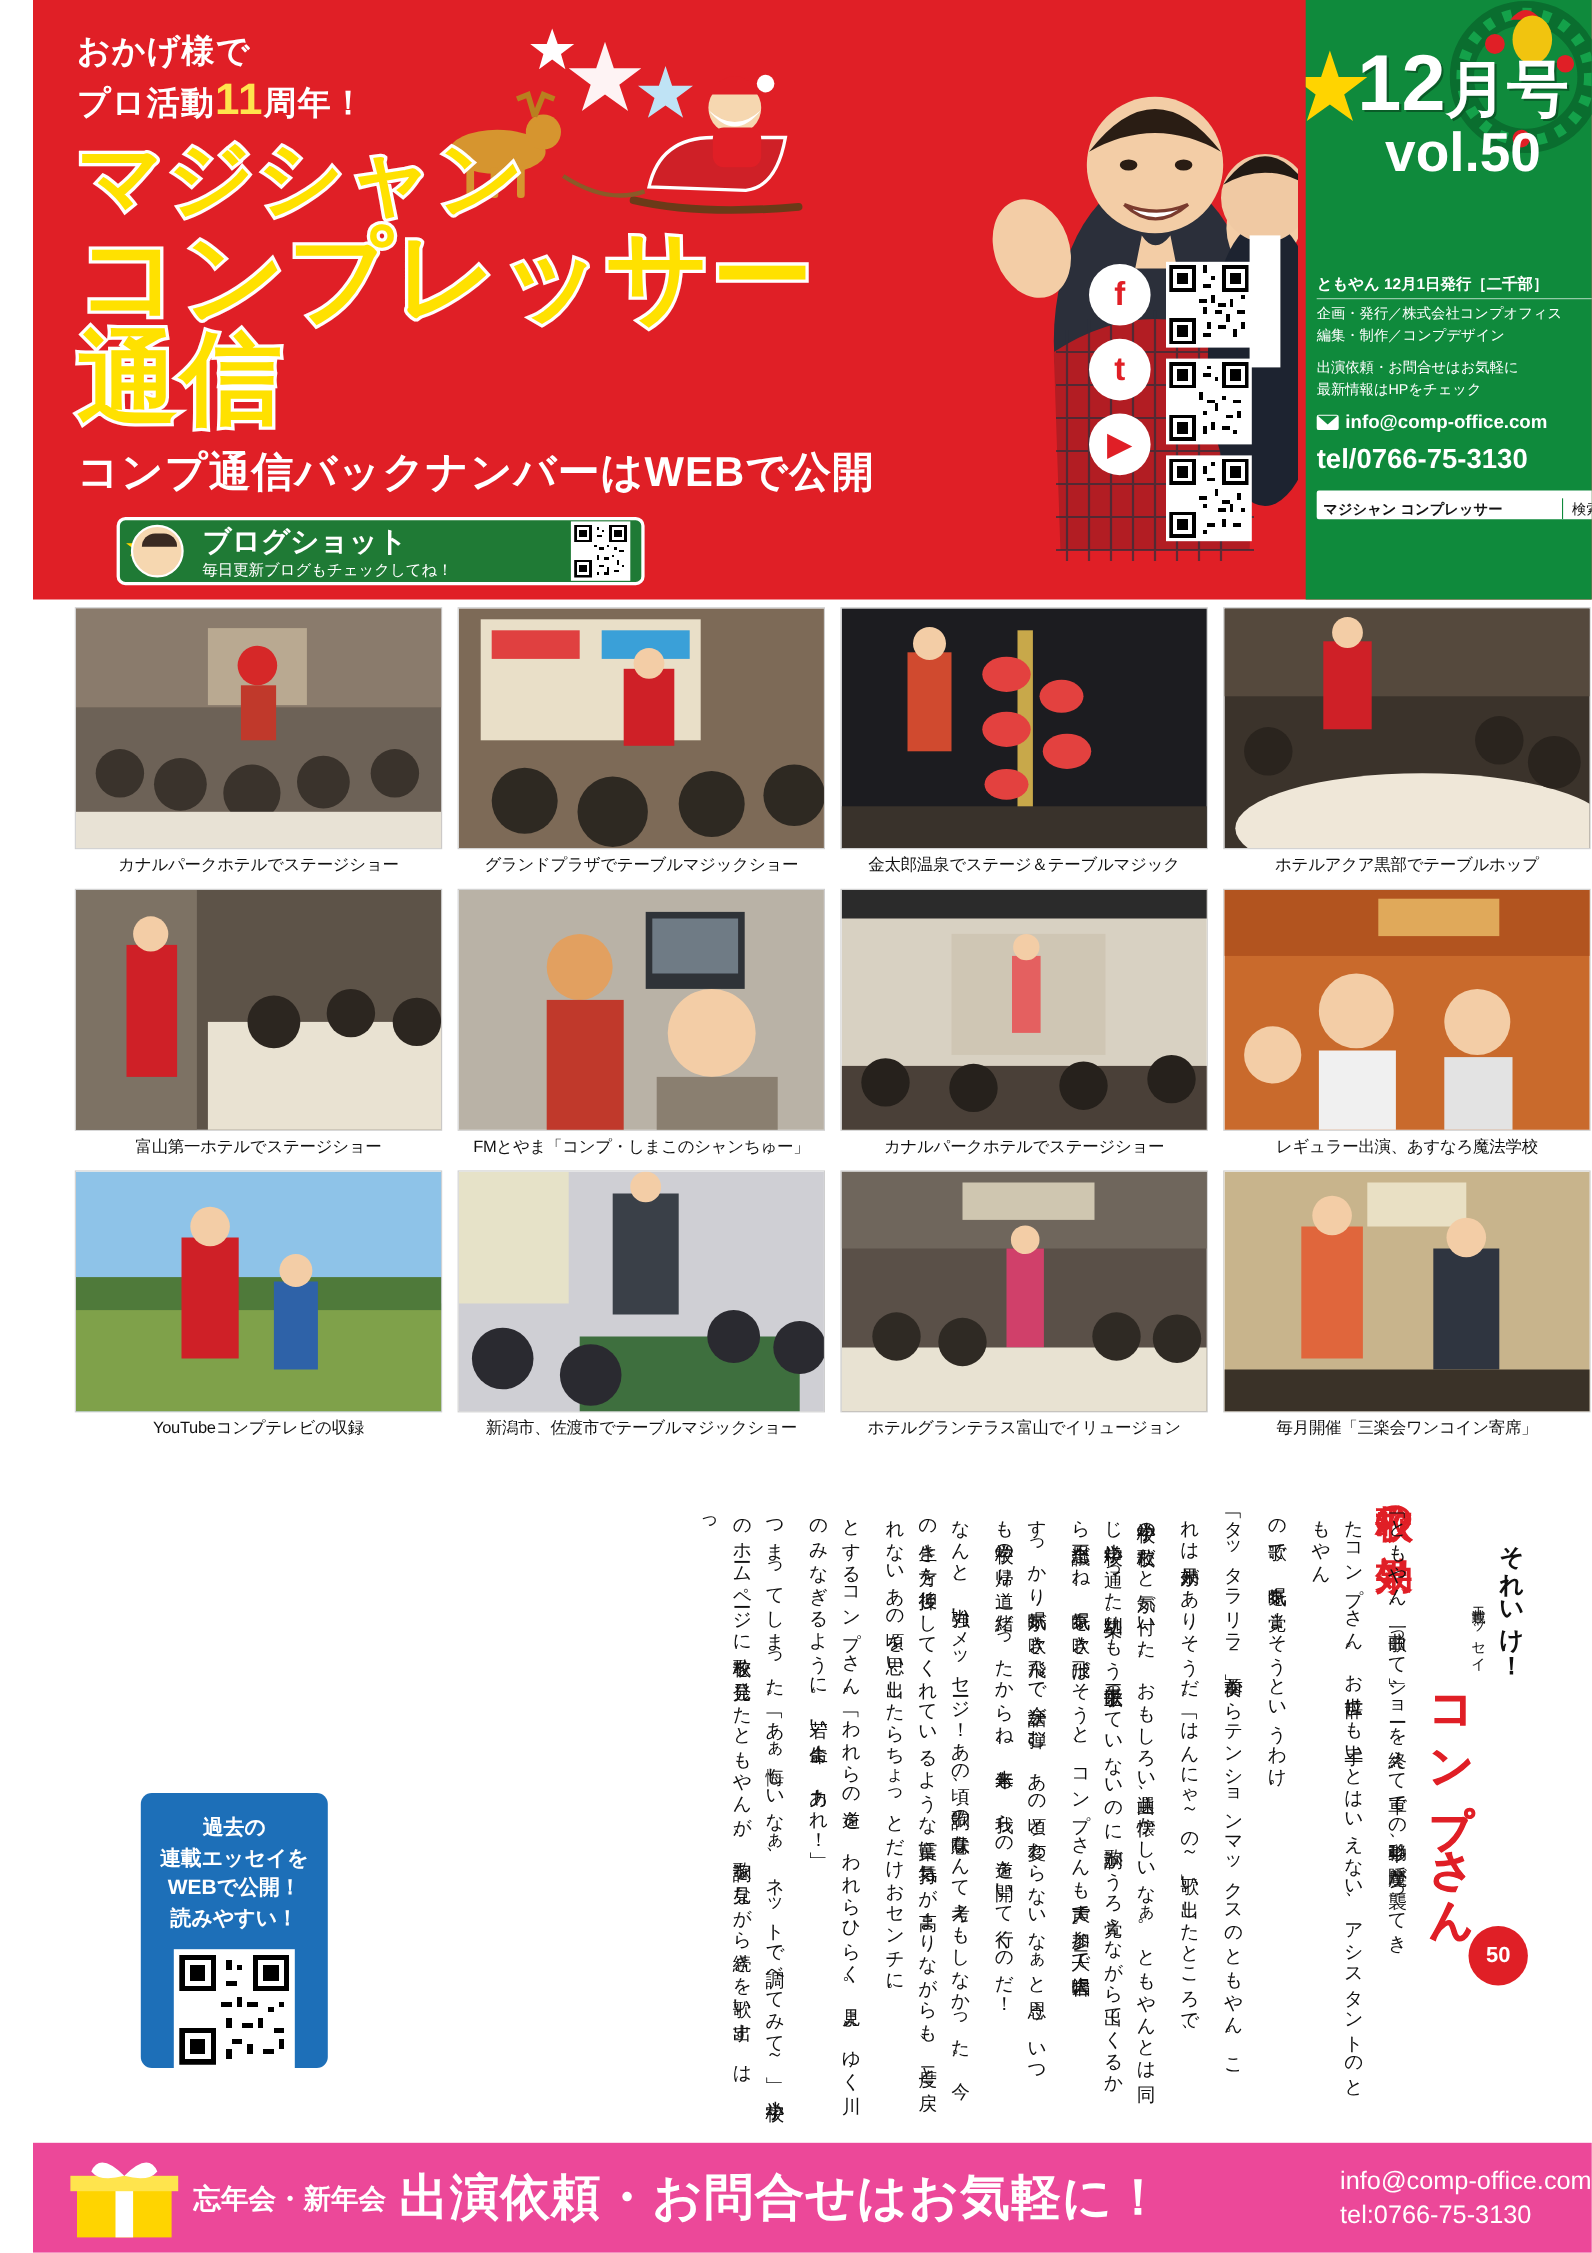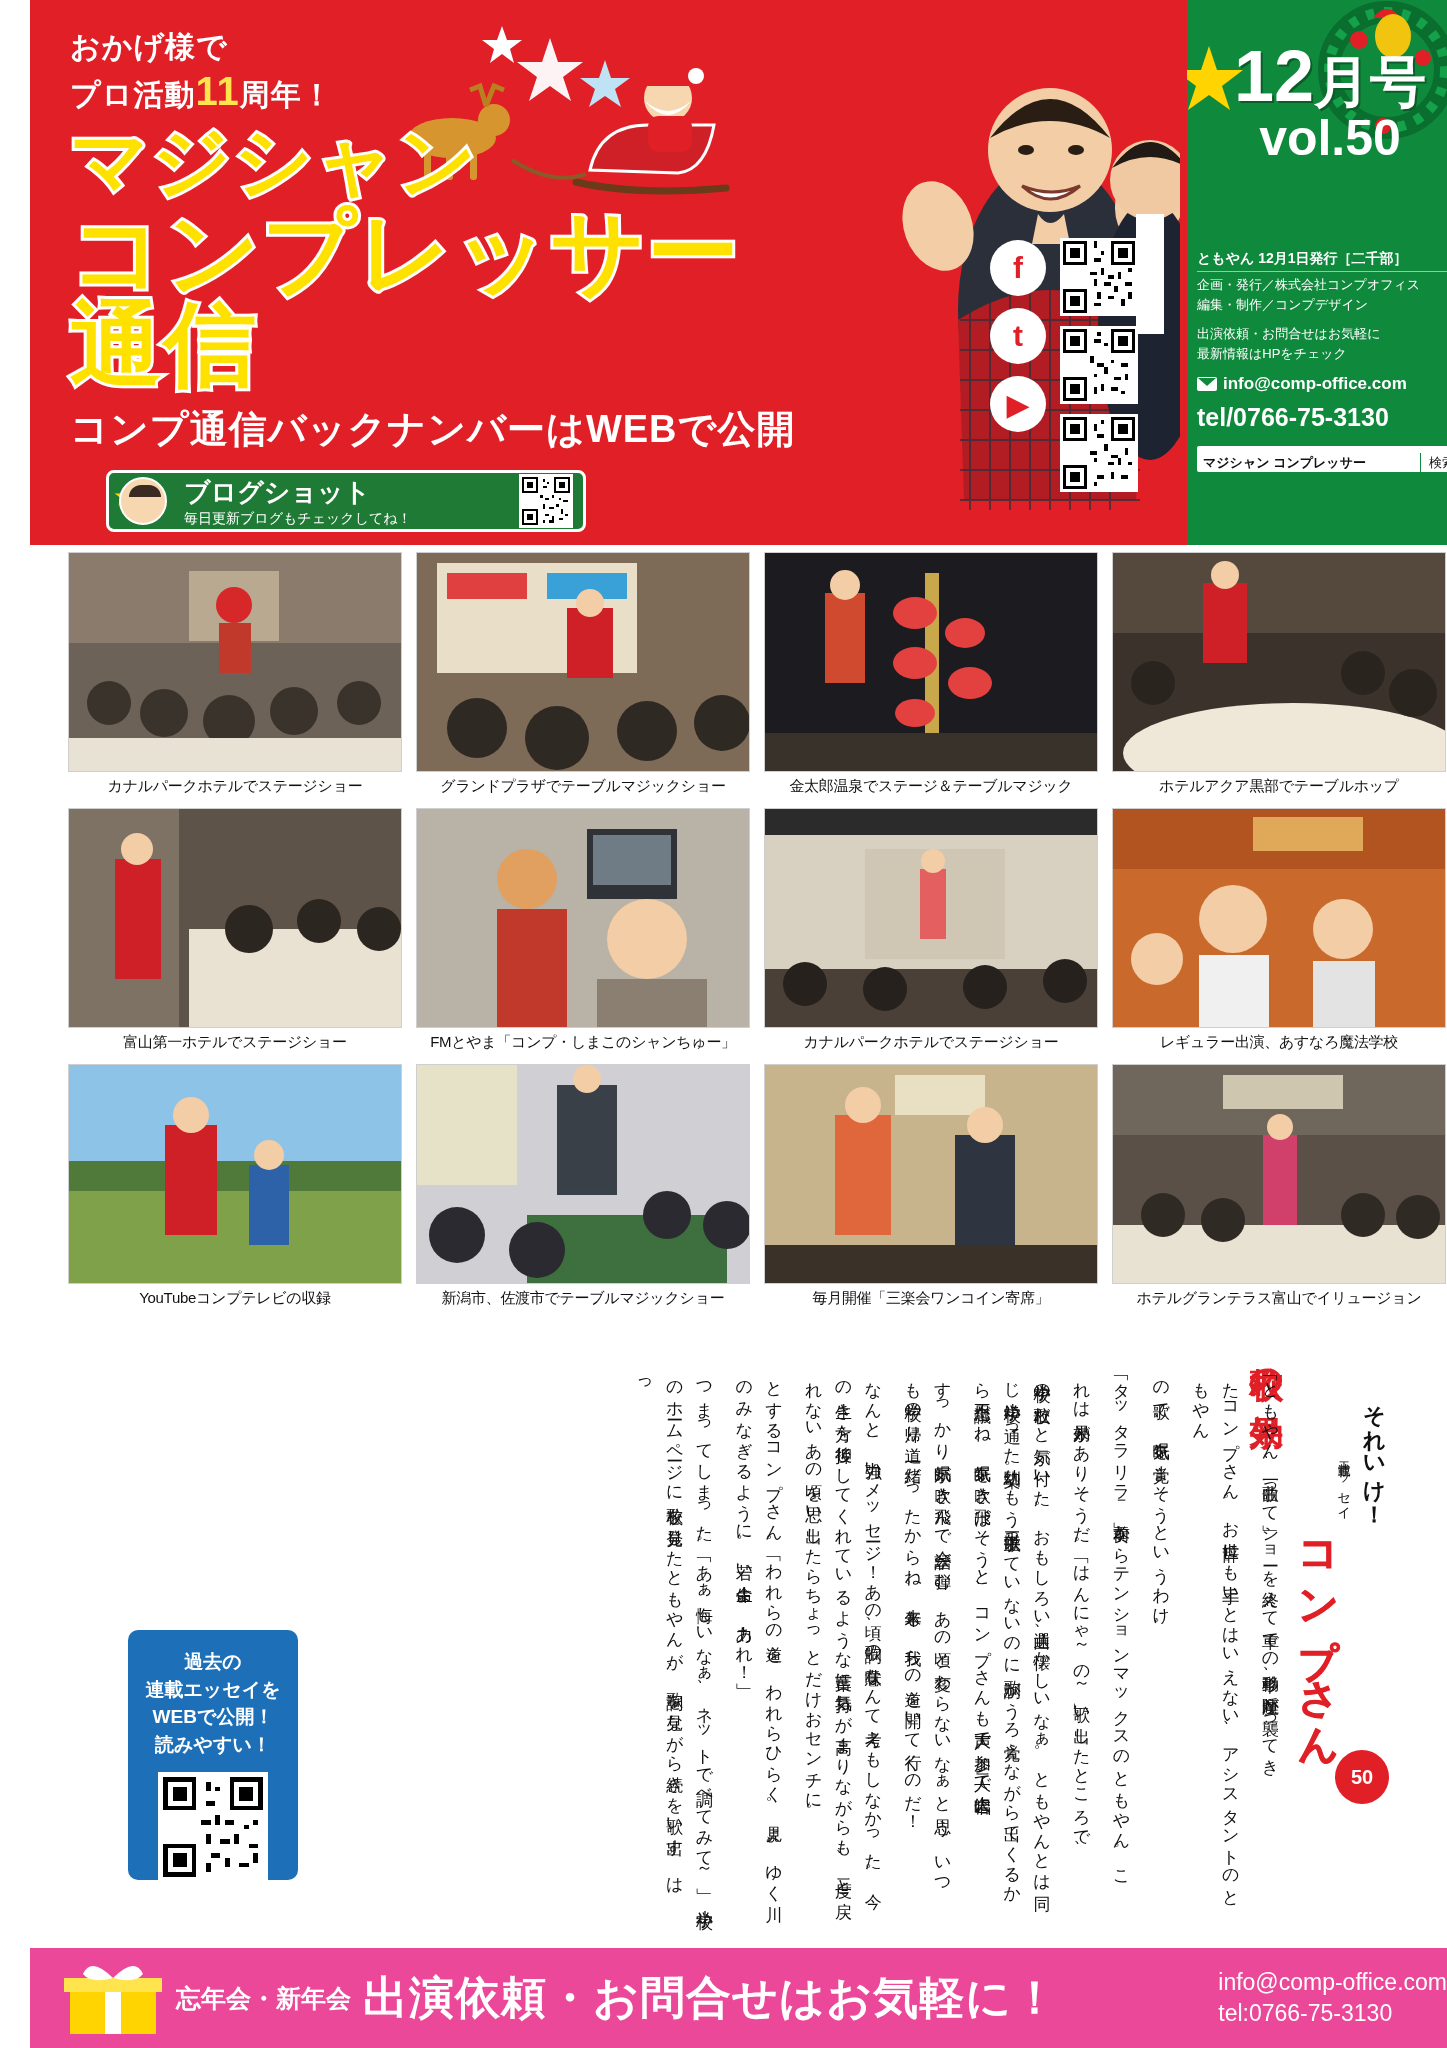--- a/index.html
+++ b/index.html
@@ -537,49 +537,49 @@
                 <circle cx="250" cy="150" r="24"></circle>
                 <circle cx="310" cy="160" r="24"></circle>
               </g>
           </svg>
         </div>
         <div class="cap">新潟市、佐渡市でテーブルマジックショー</div>
       </div>
       <div class="cell">
         <div class="ph">
           <svg width="334" height="220" viewBox="0 0 334 220">
-            <rect width="334" height="220" fill="#c8b48c"></rect>
-            <rect x="130" y="10" width="90" height="40" fill="#e9e0c4"></rect>
-            <rect x="70" y="50" width="56" height="120" fill="#e0663c"></rect>
-            <circle cx="98" cy="40" r="18" fill="#f3cda6"></circle>
-            <rect x="190" y="70" width="60" height="110" fill="#2f3540"></rect>
-            <circle cx="220" cy="60" r="18" fill="#f3cda6"></circle>
-            <rect y="180" width="334" height="40" fill="#3a3228"></rect>
-          </svg>
-        </div>
-        <div class="cap">毎月開催「三楽会ワンコイン寄席」</div>
-      </div>
-      <div class="cell">
-        <div class="ph">
-          <svg width="334" height="220" viewBox="0 0 334 220">
             <rect width="334" height="220" fill="#5a5048"></rect>
             <rect y="0" width="334" height="70" fill="#6f665c"></rect>
             <rect x="110" y="10" width="120" height="34" fill="#cfc6b0"></rect>
             <rect x="150" y="70" width="34" height="90" fill="#d0406a"></rect>
             <circle cx="167" cy="62" r="13" fill="#f3cda6"></circle>
             <rect y="160" width="334" height="60" fill="#e8e2d2"></rect>
             <g fill="#2f2a24">
                 <circle cx="50" cy="150" r="22"></circle>
                 <circle cx="110" cy="155" r="22"></circle>
                 <circle cx="250" cy="150" r="22"></circle>
                 <circle cx="305" cy="152" r="22"></circle>
               </g>
           </svg>
         </div>
         <div class="cap">ホテルグランテラス富山でイリュージョン</div>
+      </div>
+      <div class="cell">
+        <div class="ph">
+          <svg width="334" height="220" viewBox="0 0 334 220">
+            <rect width="334" height="220" fill="#c8b48c"></rect>
+            <rect x="130" y="10" width="90" height="40" fill="#e9e0c4"></rect>
+            <rect x="70" y="50" width="56" height="120" fill="#e0663c"></rect>
+            <circle cx="98" cy="40" r="18" fill="#f3cda6"></circle>
+            <rect x="190" y="70" width="60" height="110" fill="#2f3540"></rect>
+            <circle cx="220" cy="60" r="18" fill="#f3cda6"></circle>
+            <rect y="180" width="334" height="40" fill="#3a3228"></rect>
+          </svg>
+        </div>
+        <div class="cap">毎月開催「三楽会ワンコイン寄席」</div>
       </div>
     </div>
   </div>
 
   <div class="article">
 
     <div class="compbrand">
       <div style="font-size:13px;color:#111;writing-mode:vertical-rl;text-orientation:upright;display:inline-block;">連載エッセイ</div>
       <div style="font-size:22px;font-weight:bold;color:#111;writing-mode:vertical-rl;text-orientation:upright;display:inline-block;margin-left:2px;">それいけ！</div>
       <div class="cb-main">コンプさん</div>

